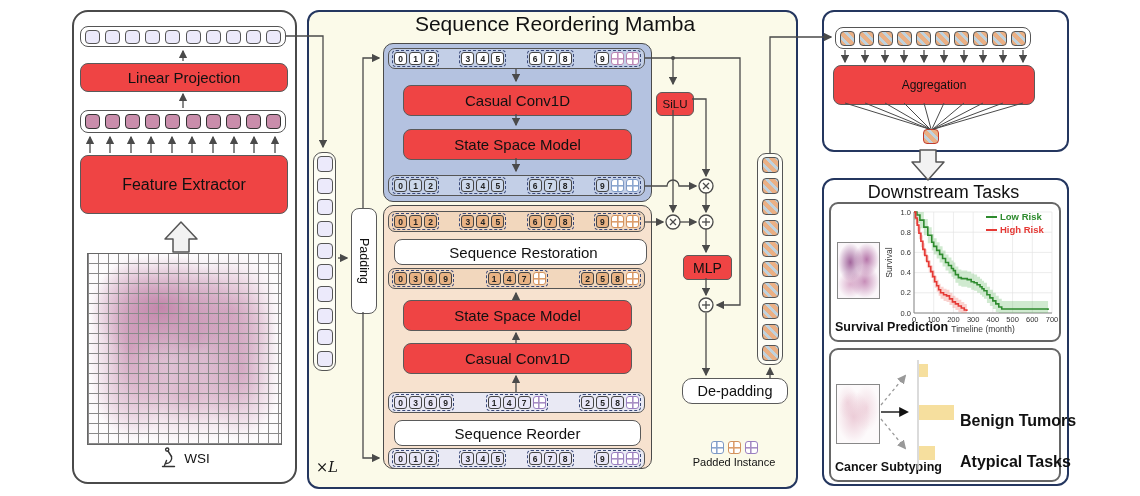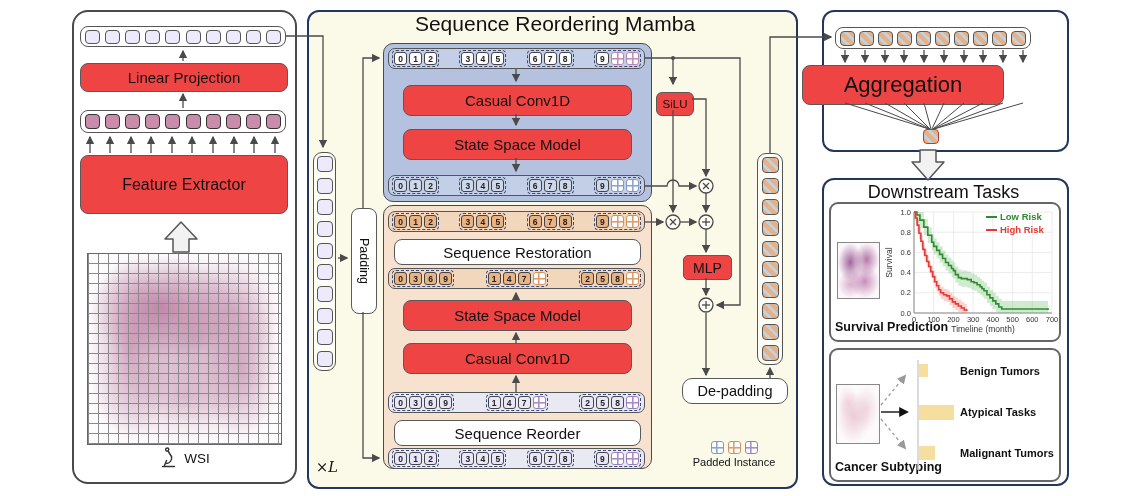--- a/index.html
+++ b/index.html
@@ -67,21 +67,21 @@
       radial-gradient(closest-side at 70% 30%,rgba(170,96,156,.85),rgba(170,96,156,0)),
       radial-gradient(closest-side at 65% 70%,rgba(186,116,168,.8),rgba(186,116,168,0)),
       radial-gradient(closest-side at 30% 75%,rgba(206,146,186,.7),rgba(206,146,186,0));}
   .histo2{border:1.5px solid #888;background-color:#fdfafb;
     background-image:
       radial-gradient(closest-side at 40% 55%,rgba(222,166,186,.55),rgba(222,166,186,0)),
       radial-gradient(closest-side at 70% 40%,rgba(228,180,196,.45),rgba(228,180,196,0)),
       radial-gradient(closest-side at 25% 30%,rgba(228,180,196,.4),rgba(228,180,196,0));}
   .card{border:2px solid #666;border-radius:9px;background:#fff;}
   .bar{background:#f6df9e;position:absolute;}
-  .barlabel{position:absolute;font-size:11px;font-weight:700;color:#111;white-space:nowrap;}
+  .barlabel{position:absolute;font-size:16px;font-weight:700;color:#111;white-space:nowrap;margin-top:47px;}
   svg.overlay{position:absolute;left:0;top:0;pointer-events:none;}
 </style>
 </head>
 <body>
 
 <div id="stage">
 
   <div class="abs panel-gray" id="panel-left" style="left:72px;top:10px;width:221px;height:470px;"></div>
 
   <div class="abs srow" id="left-row-top" style="left:80px;top:26px;width:206px;height:21px;">
@@ -156,21 +156,21 @@
 
   <div class="abs blueblock" style="left:383px;top:43px;width:267px;height:157px;"></div>
   <div class="abs gbox" style="left:403px;top:85px;width:227px;height:29px;">
     <span>Casual Conv1D</span>
   </div>
   <div class="abs gbox" style="left:403px;top:129px;width:227px;height:29px;">
     <span>State Space Model</span>
   </div>
 
   <div class="abs orangeblock" style="left:383px;top:205px;width:267px;height:262px;"></div>
-  <div class="abs wbox" style="left:394px;top:239px;width:245px;height:24px;font-size:15px;">
+  <div class="abs wbox" style="left:394px;top:239px;width:245px;height:24px;font-size:15px;padding-left:6px;">
     <span>Sequence Restoration</span>
   </div>
   <div class="abs gbox" style="left:403px;top:300px;width:227px;height:29px;">
     <span>State Space Model</span>
   </div>
   <div class="abs gbox" style="left:403px;top:343px;width:227px;height:29px;">
     <span>Casual Conv1D</span>
   </div>
   <div class="abs wbox" style="left:394px;top:420px;width:245px;height:24px;font-size:15px;">
     <span>Sequence Reorder</span>
@@ -215,21 +215,21 @@
       <span class="stok stripe" style="width: 15px; height: 15px;"></span>
       <span class="stok stripe" style="width: 15px; height: 15px;"></span>
       <span class="stok stripe" style="width: 15px; height: 15px;"></span>
       <span class="stok stripe" style="width: 15px; height: 15px;"></span>
       <span class="stok stripe" style="width: 15px; height: 15px;"></span>
       <span class="stok stripe" style="width: 15px; height: 15px;"></span>
       <span class="stok stripe" style="width: 15px; height: 15px;"></span>
       <span class="stok stripe" style="width: 15px; height: 15px;"></span>
       <span class="stok stripe" style="width: 15px; height: 15px;"></span>
     </div>
-  <div class="abs gbox" style="left:802px;top:65px;width:200px;height:38px;font-size:22px;">
+  <div class="abs gbox" style="left:833px;top:65px;width:200px;height:38px;font-size:12px;">
     <span>Aggregation</span>
   </div>
   <div class="abs stok stripe" style="left:923px;top:129px;width:16px;height:15px;border:1.8px solid #c0392b;border-radius:4px;"></div>
 
   <div class="abs panel-navy" style="left:822px;top:178px;width:243px;height:304px;"></div>
   <div class="abs title" style="left:822px;top:182px;width:243px;font-size:18px;">Downstream Tasks</div>
 
   <div class="abs card" id="survival-card" style="left:829px;top:202px;width:228px;height:136px;">
     <div class="abs histo1" style="left:6px;top:38px;width:41px;height:55px;"></div>
     <div class="abs" style="left:4px;top:116px;font-size:12.5px;font-weight:700;">Survival Prediction</div>

